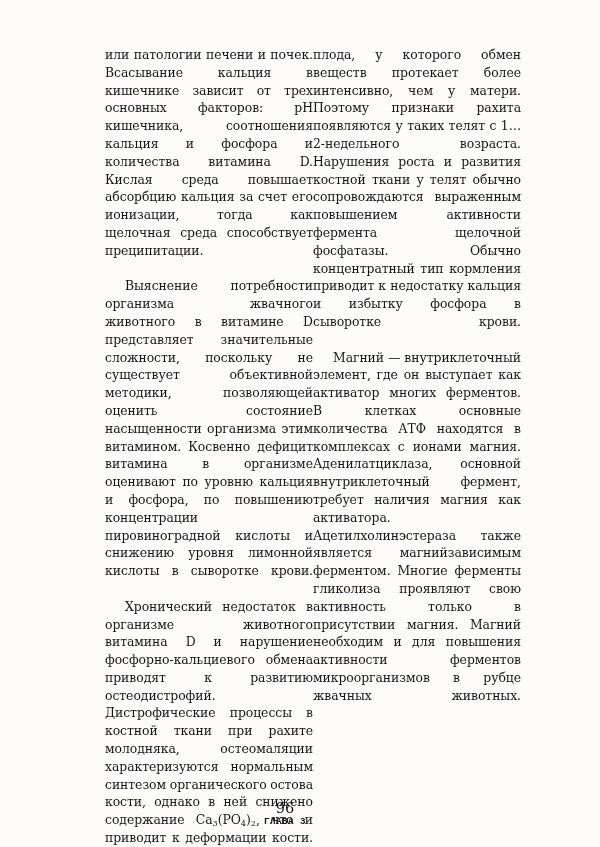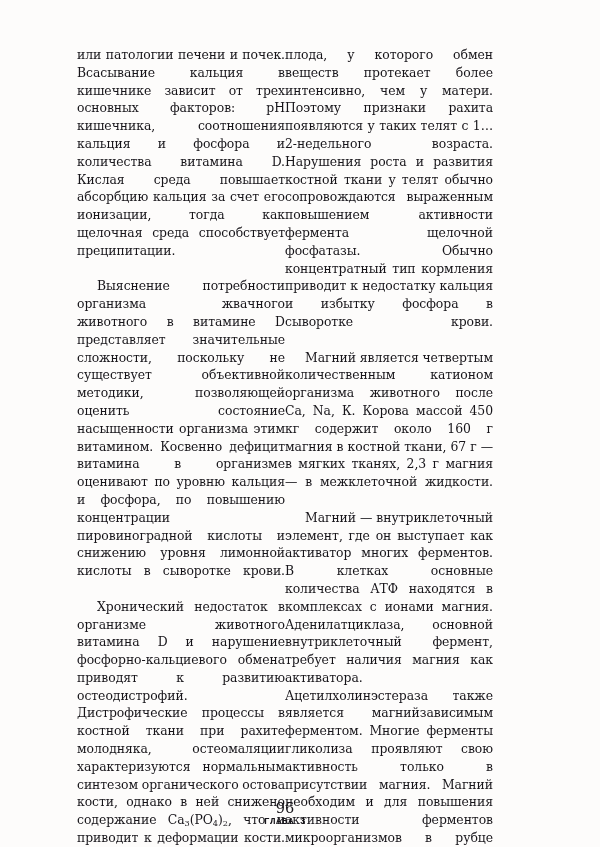--- a/index.html
+++ b/index.html
@@ -20,21 +20,21 @@
     box-sizing: border-box;
   }
   .columns {
     position: absolute;
     left: 49px;
     top: 46px;
     width: 472px;
     height: 735px;
     display: flex;
     flex-direction: row;
-    justify-content: center;
+    justify-content: flex-end;
   }
   .col {
     width: 208px;
     box-sizing: border-box;
   }
   .col p {
     margin: 0;
     text-align: justify;
     text-justify: inter-word;
     font-size: 12.4px;
@@ -94,21 +94,20 @@
 
     <div class="col">
       <p>или патологии печени и почек. Всасывание кальция в кишечнике зависит от трех основных факторов: pH кишечника, соотношения кальция и фосфора и количества витамина D. Кислая среда повышает абсорбцию кальция за счет его ионизации, тогда как щелочная среда способствует преципитации.</p>
       <p class="indent">Выяснение потребности организма жвачного животного в витамине D представляет значительные сложности, поскольку не существует объективной методики, позволяющей оценить состояние насыщенности организма этим витамином. Косвенно дефицит витамина в организме оценивают по уровню кальция и фосфора, по повышению концентрации пировиноградной кислоты и снижению уровня лимонной кислоты в сыворотке крови.</p>
       <p class="indent"><span>Хронический недостаток в организме животного витамина D и нарушение фосфорно-кальциевого обмена приводят к развитию остеодистрофий. Дистрофические процессы в костной ткани при рахите молодняка, остеомаляции характеризуются нормальным синтезом органического остова кости, однако в ней снижено содержание Ca</span><span><sub>3</sub><span>(PO</span><sub>4</sub><span>)</span><sub>2</sub><span>,</span></span> <span>что и приводит к деформации кости. При костной дистрофии происходит рассасывание костной ткани, сопровождаясь гидролизом органических эфиров фосфорной кислоты с выходом в кровь кислой фосфатазы, повышенная активность которой свидетельствует о развитии дистрофического процесса в костной ткани. Дистрофический процесс с недостаточным синтезом органического остова кости получил название остеопороза.</span></p>
 
     </div>
 
     <div class="col">
       <p>плода, у которого обмен веществ протекает более интенсивно, чем у матери. Поэтому признаки рахита появляются у таких телят с 1…2-недельного возраста. Нарушения роста и развития костной ткани у телят обычно сопровождаются выраженным повышением активности фермента щелочной фосфатазы. Обычно концентратный тип кормления приводит к недостатку кальция и избытку фосфора в сыворотке крови.</p>
-      <p class="indent">Магний является четвертым количественным катионом организма животного после Са, Na, К. Корова массой 450 кг содержит около 160 г магния в костной ткани, 67 г — в мягких тканях, 2,3 г магния — в межклеточной жидкости.</p>
       <p class="indent">Магний — внутриклеточный элемент, где он выступает как активатор многих ферментов. В клетках основные количества АТФ находятся в комплексах с ионами магния. Аденилатциклаза, основной внутриклеточный фермент, требует наличия магния как активатора. Ацетилхолинэстераза также является магнийзависимым ферментом. Многие ферменты гликолиза проявляют свою активность только в присутствии магния. Магний необходим и для повышения активности ферментов микроорганизмов в рубце жвачных животных.</p>
 
     </div>
 
   </div>
 
   <div class="footer">
     <div class="folio">96</div>
     <div class="chapter">ГЛАВА 3</div>
   </div>

